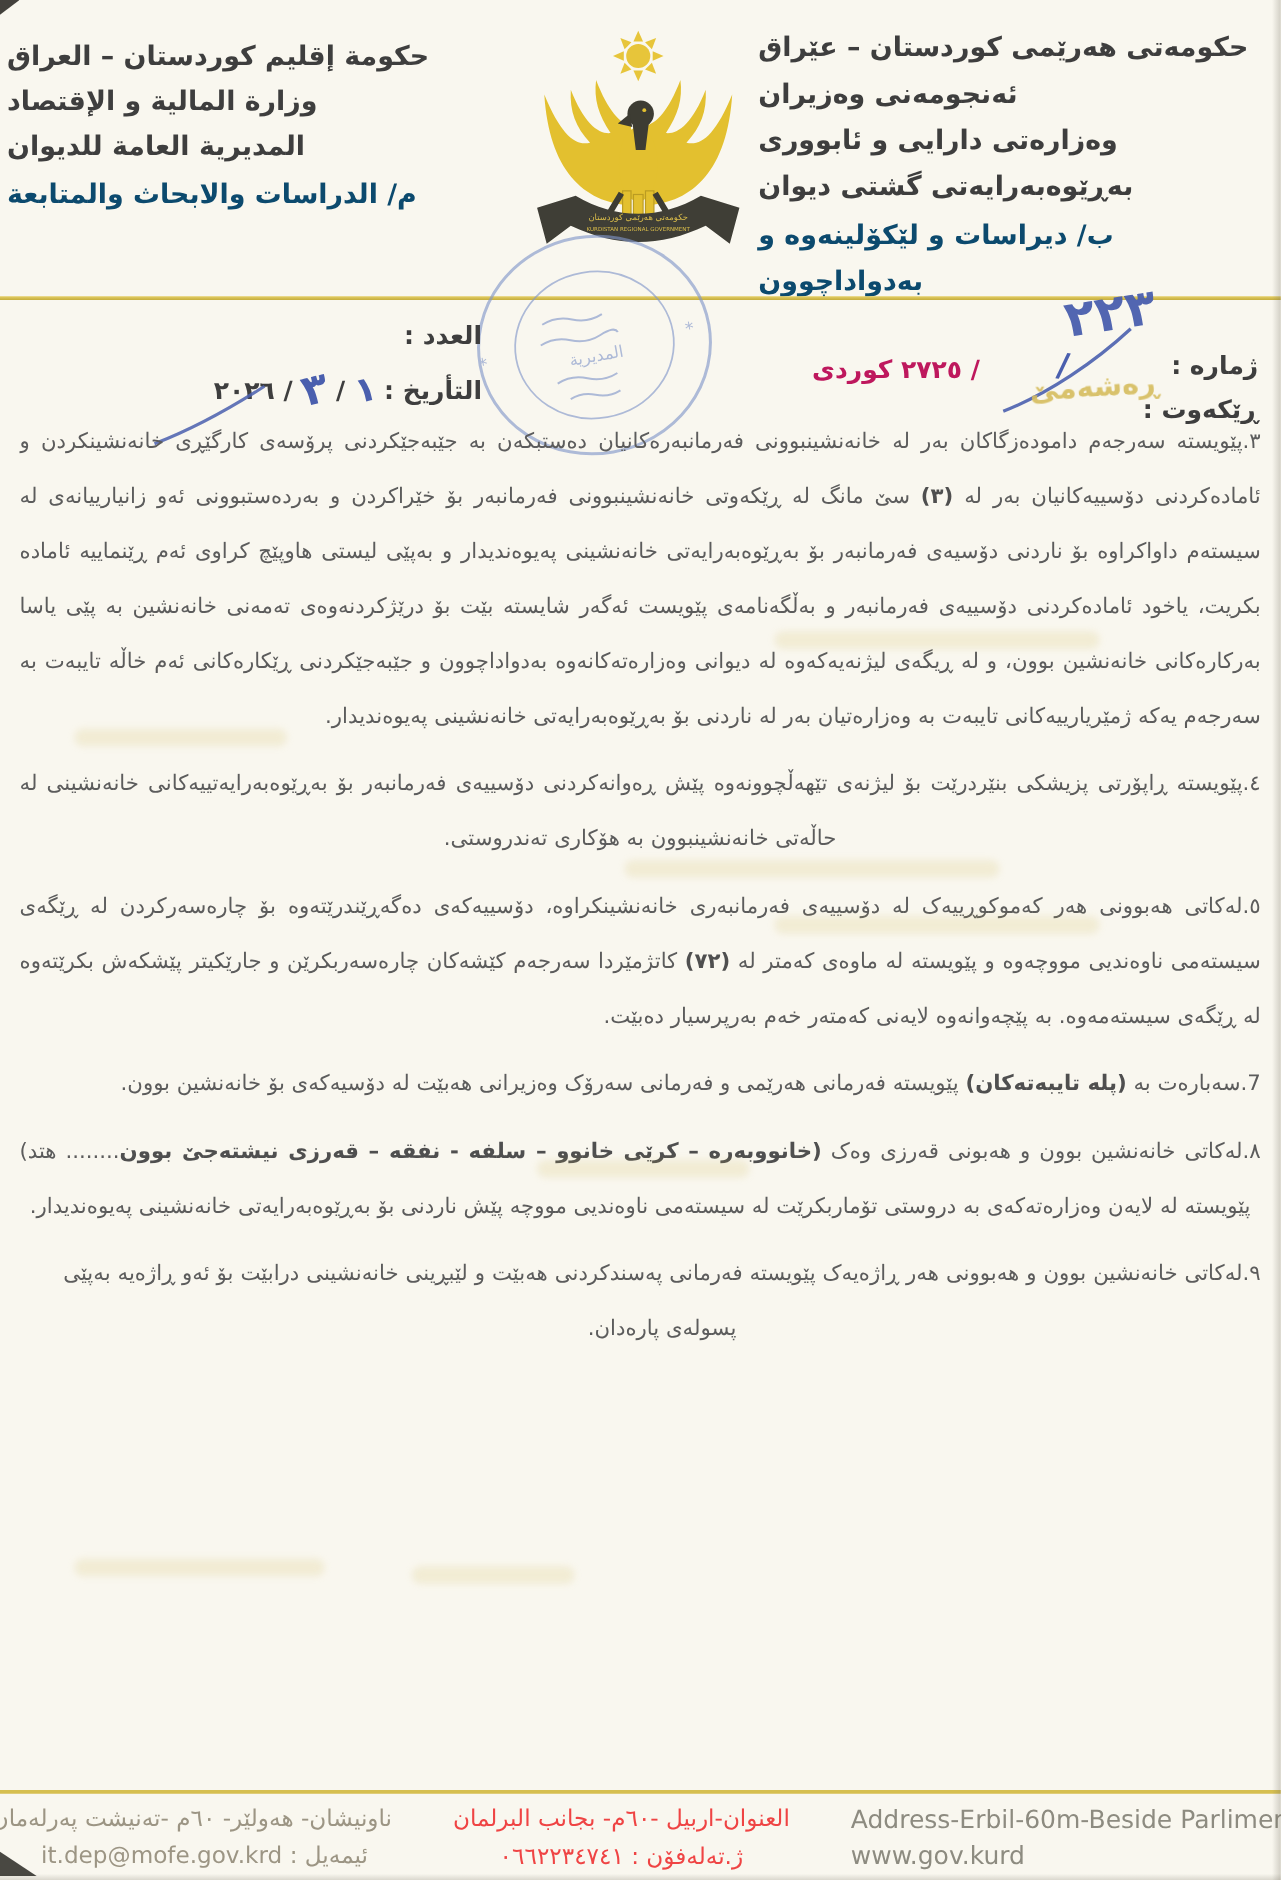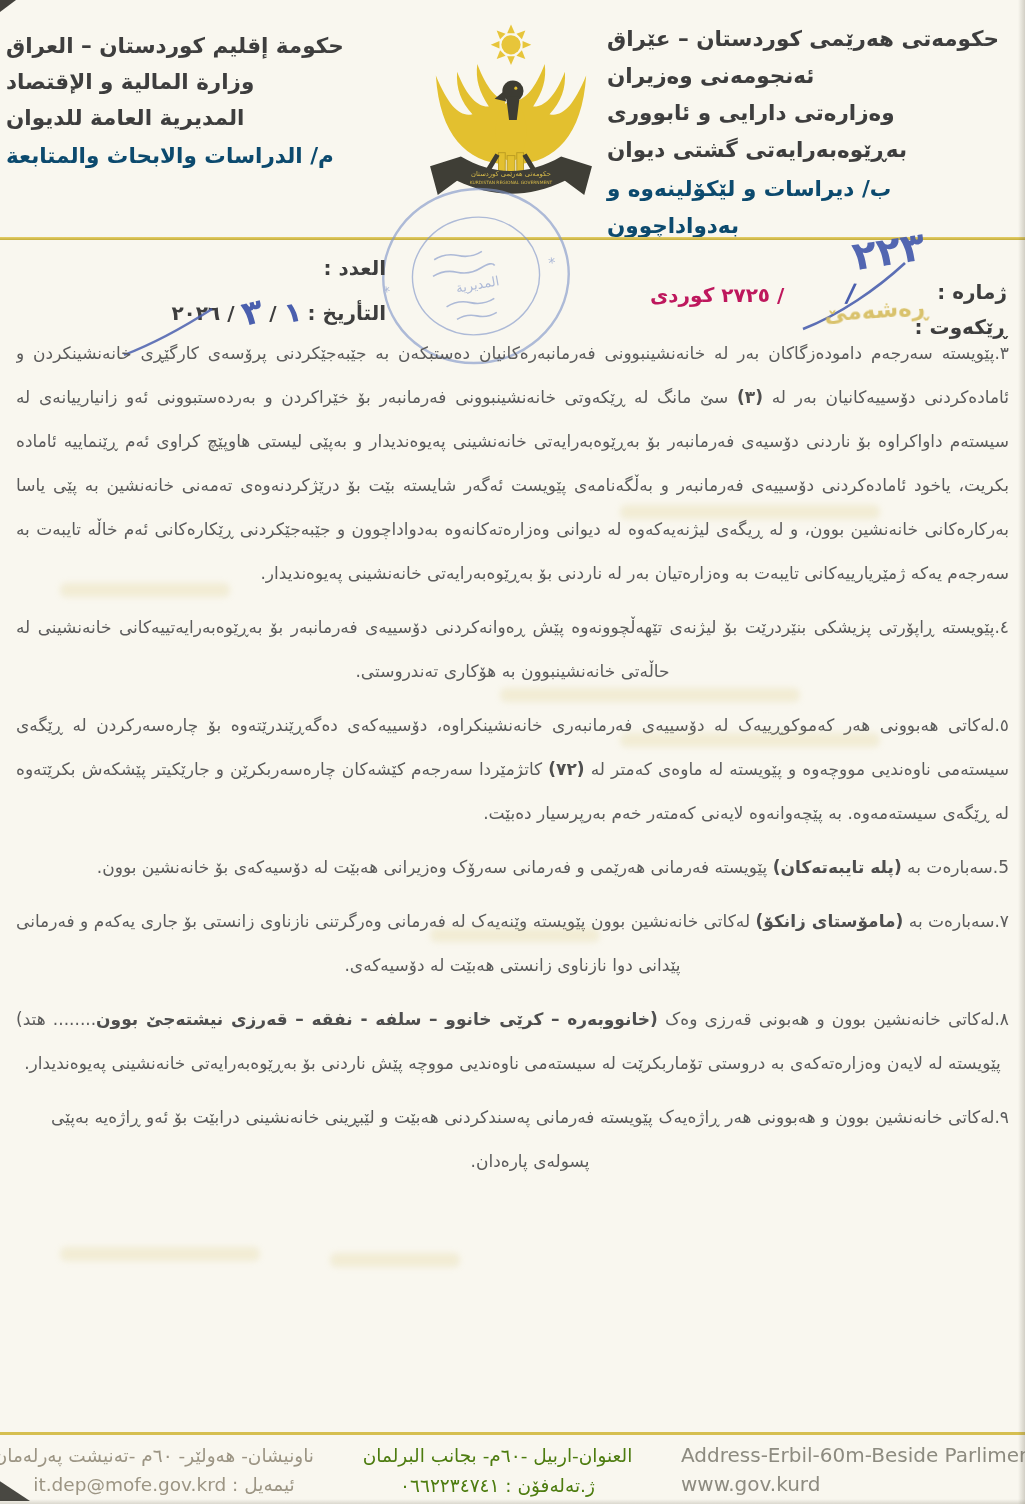--- a/index.html
+++ b/index.html
@@ -46,21 +46,21 @@
   .body-text{position:absolute;top:331px;right:16px;left:16px;bottom:86px;
     direction:rtl;text-align:justify;font-size:17px;line-height:44px;color:#5c5c5c;
     overflow:hidden;}
   .para{margin:0 0 10px 0;text-align:justify;}
   .para .b{font-weight:bold;color:#4f4f4f;}
   
   .footer{position:absolute;left:0;bottom:0;width:100%;height:72px;
     border-top:3px solid #d6bf50;display:flex;align-items:flex-start;
     padding:6px 14px 0 14px;}
   .f-left{width:330px;direction:ltr;text-align:left;font-size:20px;line-height:29px;color:#8d8b80;}
-  .f-center{flex:1;direction:rtl;text-align:center;font-size:18.5px;line-height:30px;color:#4d7c0f;}
+  .f-center{flex:1;direction:rtl;text-align:center;font-size:18.5px;line-height:30px;color:#ef4444;}
   .f-right{width:300px;direction:rtl;text-align:center;font-size:18.5px;line-height:29px;color:#9c9584;}
   .f-line{display:block;white-space:nowrap;}
   .ltr{direction:ltr;unicode-bidi:embed;}
   
   .bleed{position:absolute;height:14px;border-radius:7px;
     background:rgba(208,184,82,.17);filter:blur(3px);}
   .edge-right{position:absolute;top:0;right:0;width:7px;height:100%;
     background:linear-gradient(to left,rgba(110,105,90,.28),rgba(110,105,90,0));}
   .edge-bottom{position:absolute;bottom:0;left:0;width:100%;height:5px;
     background:linear-gradient(to top,rgba(110,105,90,.22),rgba(110,105,90,0));}
@@ -194,22 +194,21 @@
     </span>
   </div>
   <svg class="swoosh" style="left:120px;top:305px;" width="100" height="55">
     <path d="M92 4 C 64 22, 30 40, 4 50" stroke="#4a5fae" stroke-width="2.4" fill="none" opacity=".85"></path>
   </svg>
 
   <div class="body-text">
       <p class="para" style="text-align-last: right;"><span>٣.پێویستە سەرجەم دامودەزگاکان بەر لە خانەنشینبوونی فەرمانبەرەکانیان دەستبکەن بە جێبەجێکردنی پرۆسەی کارگێڕی خانەنشینکردن و ئامادەکردنی دۆسییەکانیان بەر لە </span><span class="b">(٣)</span><span> سێ مانگ لە ڕێکەوتی خانەنشینبوونی فەرمانبەر بۆ خێراکردن و بەردەستبوونی ئەو زانیارییانەی لە سیستەم داواکراوە بۆ ناردنی دۆسیەی فەرمانبەر بۆ بەڕێوەبەرایەتی خانەنشینی پەیوەندیدار و بەپێی لیستی هاوپێچ کراوی ئەم ڕێنماییە ئامادە بکریت، یاخود ئامادەکردنی دۆسییەی فەرمانبەر و بەڵگەنامەی پێویست ئەگەر شایستە بێت بۆ درێژکردنەوەی تەمەنی خانەنشین بە پێی یاسا بەرکارەکانی خانەنشین بوون، و لە ڕیگەی لیژنەیەکەوە لە دیوانی وەزارەتەکانەوە بەدواداچوون و جێبەجێکردنی ڕێکارەکانی ئەم خاڵە تایبەت بە سەرجەم یەکە ژمێریارییەکانی تایبەت بە وەزارەتیان بەر لە ناردنی بۆ بەڕێوەبەرایەتی خانەنشینی پەیوەندیدار.</span></p>
       <p class="para" style="text-align-last: center;"><span>٤.پێویستە ڕاپۆرتی پزیشکی بنێردرێت بۆ لیژنەی تێهەڵچوونەوە پێش ڕەوانەکردنی دۆسییەی فەرمانبەر بۆ بەڕێوەبەرایەتییەکانی خانەنشینی لە حاڵەتی خانەنشینبوون بە هۆکاری تەندروستی.</span></p>
       <p class="para" style="text-align-last: right;"><span>٥.لەکاتی هەبوونی هەر کەموکوڕییەک لە دۆسییەی فەرمانبەری خانەنشینکراوە، دۆسییەکەی دەگەڕێندرێتەوە بۆ چارەسەرکردن لە ڕێگەی سیستەمی ناوەندیی مووچەوە و پێویستە لە ماوەی کەمتر لە </span><span class="b">(٧٢)</span><span> کاتژمێردا سەرجەم کێشەکان چارەسەربکرێن و جارێکیتر پێشکەش بکرێتەوە لە ڕێگەی سیستەمەوە. بە پێچەوانەوە لایەنی کەمتەر خەم بەرپرسیار دەبێت.</span></p>
-      <p class="para" style="text-align-last: right;"><span>5.سەبارەت بە </span><span class="b">(پلە تایبەتەکان)</span><span> پێویستە فەرمانی هەرێمی و فەرمانی سەرۆک وەزیرانی هەبێت لە دۆسیەکەی بۆ خانەنشین بوون.</span></p>
-      <p class="para" style="text-align-last: center;"><span>٧.سەبارەت بە </span><span class="b">(مامۆستای زانکۆ)</span><span> لەکاتی خانەنشین بوون پێویستە وێنەیەک لە فەرمانی  وەرگرتنی  نازناوی زانستی بۆ جاری یەکەم و فەرمانی پێدانی دوا نازناوی زانستی هەبێت لە دۆسیەکەی.</span></p>
+      <p class="para" style="text-align-last: right;"><span>7.سەبارەت بە </span><span class="b">(پلە تایبەتەکان)</span><span> پێویستە فەرمانی هەرێمی و فەرمانی سەرۆک وەزیرانی هەبێت لە دۆسیەکەی بۆ خانەنشین بوون.</span></p>
       <p class="para" style="text-align-last: center;"><span>٨.لەکاتی خانەنشین بوون و هەبونی قەرزی وەک </span><span class="b">(خانووبەرە – کرێی خانوو – سلفە - نفقە – قەرزی نیشتەجێ بوون</span><span>........ هتد) پێویستە لە لایەن وەزارەتەکەی بە دروستی تۆماربکرێت لە سیستەمی ناوەندیی مووچە پێش ناردنی بۆ بەڕێوەبەرایەتی خانەنشینی پەیوەندیدار.</span></p>
       <p class="para" style="text-align-last: center; margin-left: 35px;"><span>٩.لەکاتی خانەنشین بوون و هەبوونی هەر ڕاژەیەک پێویستە فەرمانی پەسندکردنی هەبێت و لێبڕینی خانەنشینی درابێت بۆ ئەو ڕاژەیە بەپێی پسولەی پارەدان.</span></p>
     </div>
 
   <div class="bleed" style="left:620px;top:505px;width:260px;"></div>
   <div class="bleed" style="left:60px;top:583px;width:170px;"></div>
   <div class="bleed" style="left:500px;top:688px;width:300px;"></div>
   <div class="bleed" style="left:620px;top:733px;width:260px;"></div>
   <div class="bleed" style="left:430px;top:928px;width:170px;"></div>
   <div class="bleed" style="left:60px;top:1247px;width:200px;"></div>

